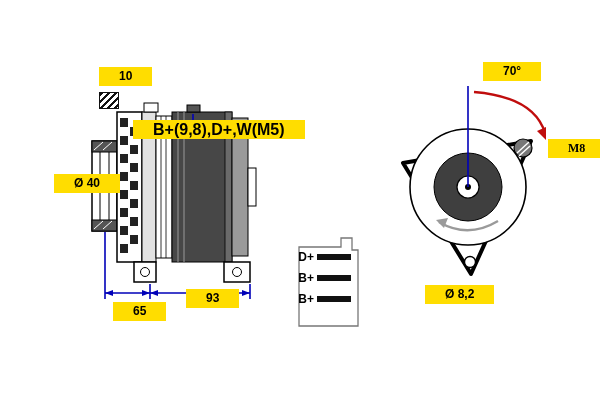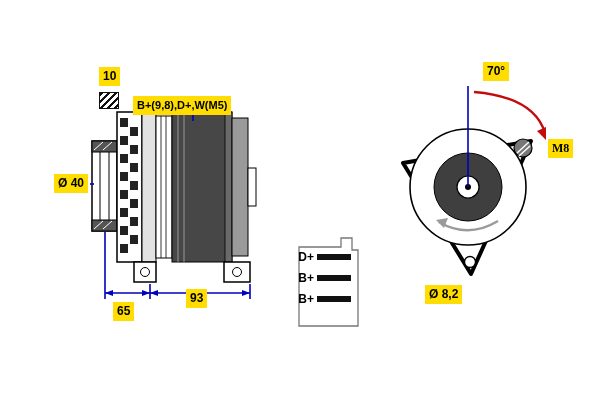--- a/index.html
+++ b/index.html
@@ -3,23 +3,23 @@
 <meta charset="utf-8">
 <style>
   html,body{margin:0;padding:0;background:#fff;}
   .stage{
     position:relative;width:600px;height:400px;background:#fff;overflow:hidden;
     font-family:"Liberation Sans",sans-serif;
   }
   svg.drawing{position:absolute;left:0;top:0;}
   .ylabel{
     position:absolute;background:#ffdd00;color:#000;font-weight:bold;
-    font-size:12px;line-height:19px;padding:0 4px;white-space:nowrap;text-align:center;
+    font-size:12px;line-height:19px;padding:0 20px;white-space:nowrap;text-align:center;
   }
-  .ylabel.small{font-size:11px;}
+  .ylabel.small{font-size:16px;margin-top:24px;}
   .pin-label{
     position:absolute;color:#000;font-weight:bold;font-size:12px;line-height:14px;
     width:18px;text-align:right;
   }
   .hatch{
     position:absolute;left:99px;top:92px;width:20px;height:17px;
     background:repeating-linear-gradient(135deg,#111 0 2.5px,#fff 2.5px 5px);
     border:1px solid #111;box-sizing:border-box;
   }
 </style>

